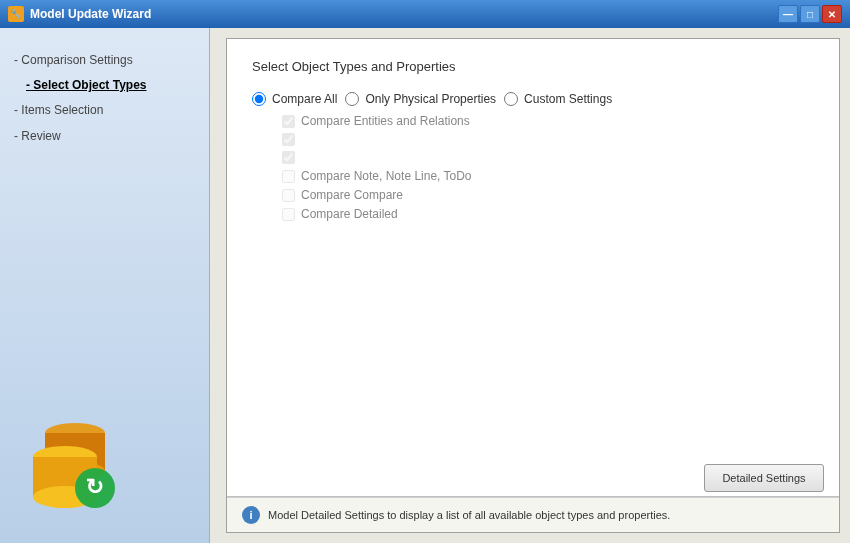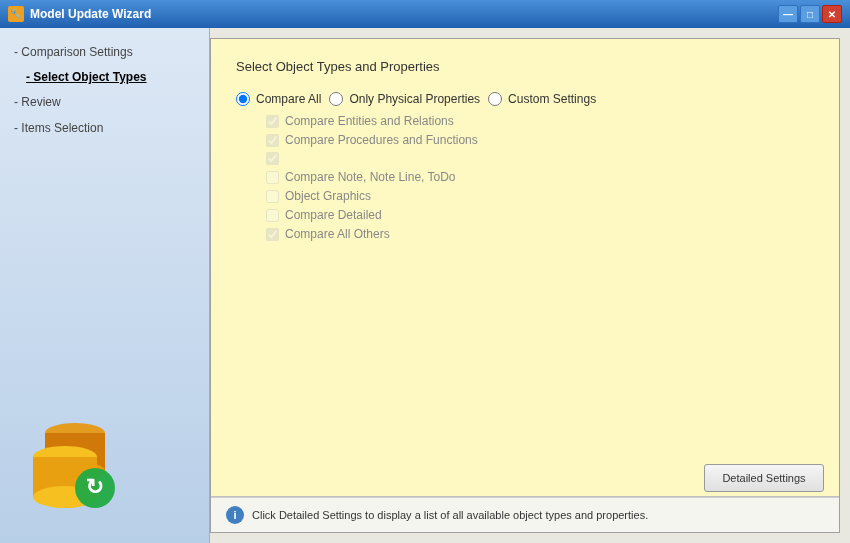--- a/index.html
+++ b/index.html
@@ -63,21 +63,21 @@
       display: flex;
       height: calc(543px - 28px);
       background: #e8e8e0;
     }
 
     
     .sidebar {
       width: 210px;
       background: linear-gradient(to bottom, #dde8f5 0%, #b8cfe8 100%);
       border-right: 1px solid #a0b0c0;
-      padding: 12px 10px;
+      padding: 20px 10px;
       position: relative;
     }
     .sidebar-item {
       color: #333;
       font-size: 12px;
       padding: 3px 4px;
       cursor: default;
       line-height: 1.6;
     }
     .sidebar-item.active {
@@ -96,22 +96,22 @@
       width: 120px;
       height: 110px;
       display: flex;
       align-items: center;
       justify-content: center;
     }
 
     
     .content {
       flex: 1;
-      background: #fef9c3;
-      margin: 10px 10px 10px 0;
+      background: #ffffff;
+      margin: 10px 10px 10px 16px;
       border: 1px solid #a0a0a0;
       display: flex;
       flex-direction: column;
     }
     .content-inner {
       flex: 1;
       padding: 20px 25px;
     }
     .content-title {
       font-size: 13px;
@@ -240,22 +240,22 @@
     <div class="title-btn">□</div>
     <div class="title-btn close">✕</div>
   </div>
 </div>
 
 <div class="main-container">
 
   <div class="sidebar">
     <div class="sidebar-item inactive">- Comparison Settings</div>
     <div class="sidebar-item active">- Select Object Types</div>
+    <div class="sidebar-item inactive">- Items Selection</div>
     <div class="sidebar-item inactive">- Review</div>
-    <div class="sidebar-item inactive">- Items Selection</div>
 
     <div class="sidebar-image">
       <svg width="120" height="110" viewBox="0 0 120 110">
 
         <ellipse cx="55" cy="20" rx="30" ry="10" fill="#e8960a" opacity="0.9"></ellipse>
         <rect x="25" y="20" width="60" height="38" fill="#d07808"></rect>
         <ellipse cx="55" cy="58" rx="30" ry="10" fill="#e8960a"></ellipse>
 
         <ellipse cx="45" cy="44" rx="32" ry="11" fill="#f5c020"></ellipse>
         <rect x="13" y="44" width="64" height="40" fill="#e8a010"></rect>
@@ -290,48 +290,43 @@
         </label>
       </div>
 
       <div class="checkbox-group">
         <div class="checkbox-item disabled">
           <input type="checkbox" checked="" disabled="" style="">
           <span class="checkbox-label">Compare Entities and Relations</span>
         </div>
         <div class="checkbox-item disabled">
           <input type="checkbox" checked="" disabled="" style="">
-          <span class="checkbox-label">Compare Procedures and Functions</span>
         </div>
         <div class="checkbox-item disabled">
           <input type="checkbox" checked="" disabled="" style="">
         </div>
         <div class="checkbox-item disabled">
           <input type="checkbox" disabled="" style="">
           <span class="checkbox-label">Compare Note, Note Line, ToDo</span>
         </div>
         <div class="checkbox-item disabled">
           <input type="checkbox" disabled="" style="">
-          <span class="checkbox-label">Object Graphics</span>
+          <span class="checkbox-label">Compare Compare</span>
         </div>
         <div class="checkbox-item disabled">
           <input type="checkbox" disabled="" style="">
           <span class="checkbox-label">Compare Detailed</span>
-        </div>
-        <div class="checkbox-item disabled">
-          <input type="checkbox" checked="" disabled="" style="">
-          <span class="checkbox-label">Compare All Others</span>
         </div>
       </div>
     </div>
 
     <div class="detailed-area">
       <button class="btn detailed-btn">Detailed Settings</button>
     </div>
 
     <div class="separator"></div>
 
     <div class="info-bar">
       <div class="info-icon">i</div>
-      <span class="info-text">Click Detailed Settings to display a list of all available object types and properties.</span>
+      <span class="info-text">Model Detailed Settings to display a list of all available object types and properties.</span>
     </div>
   </div>
 </div>
 
 </body></html>

